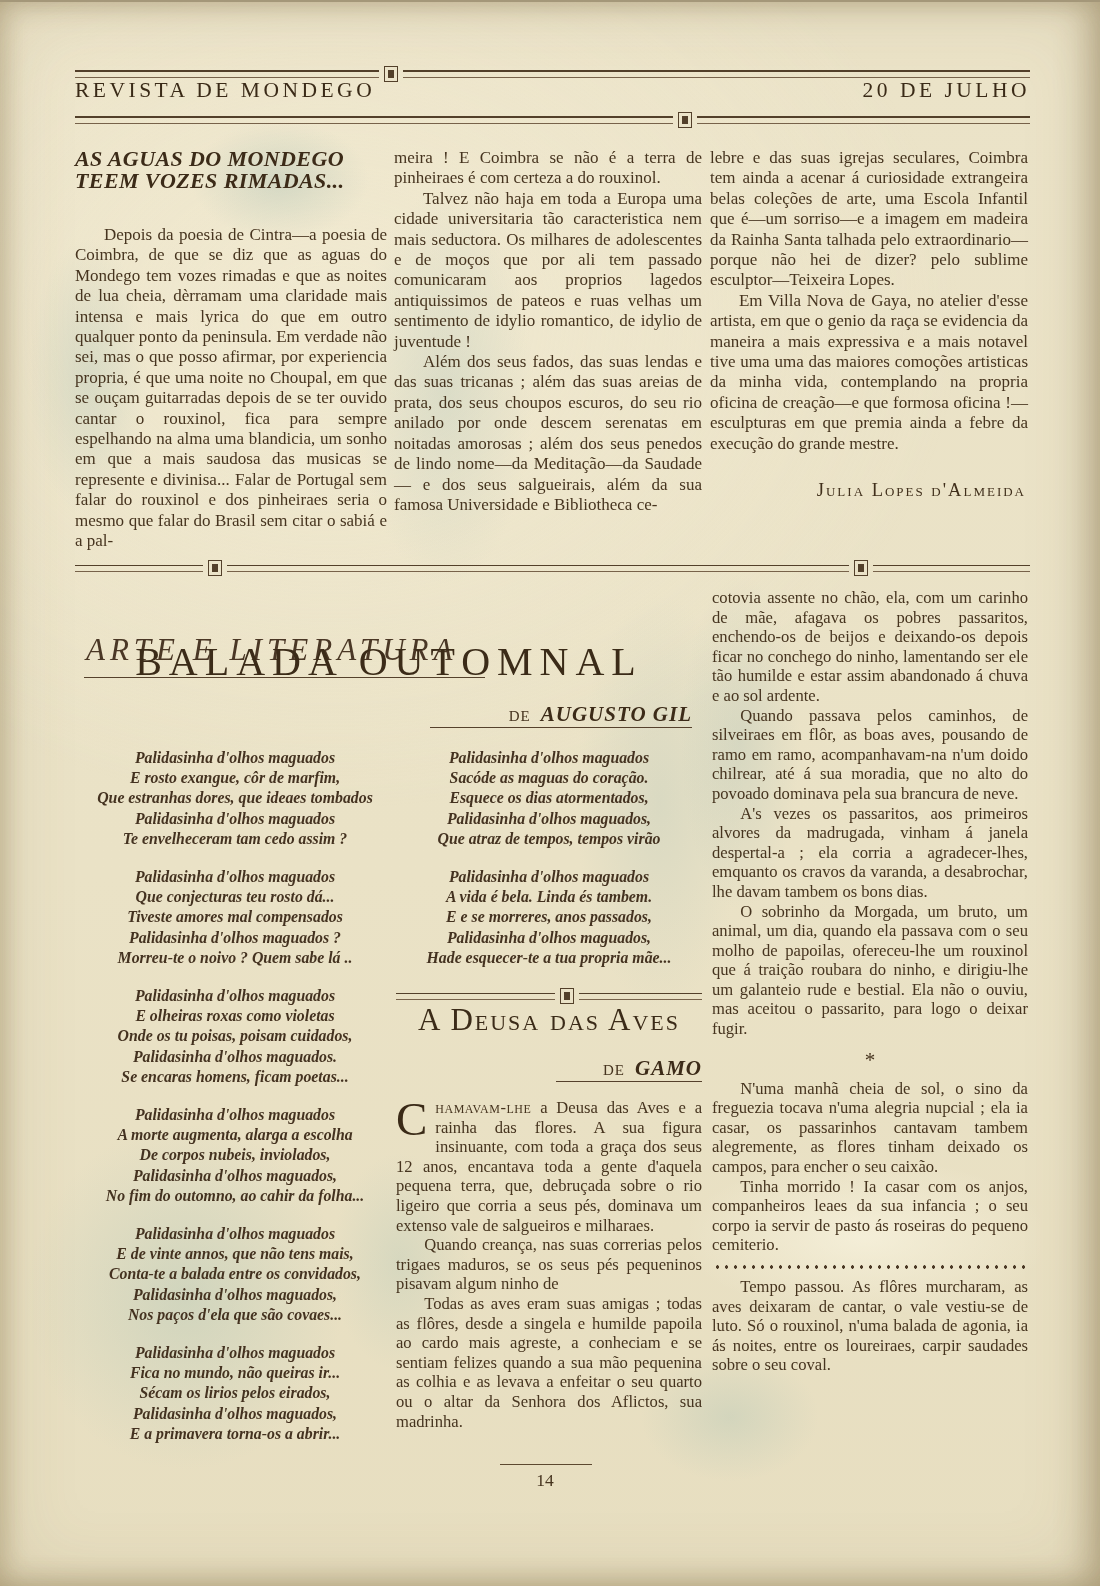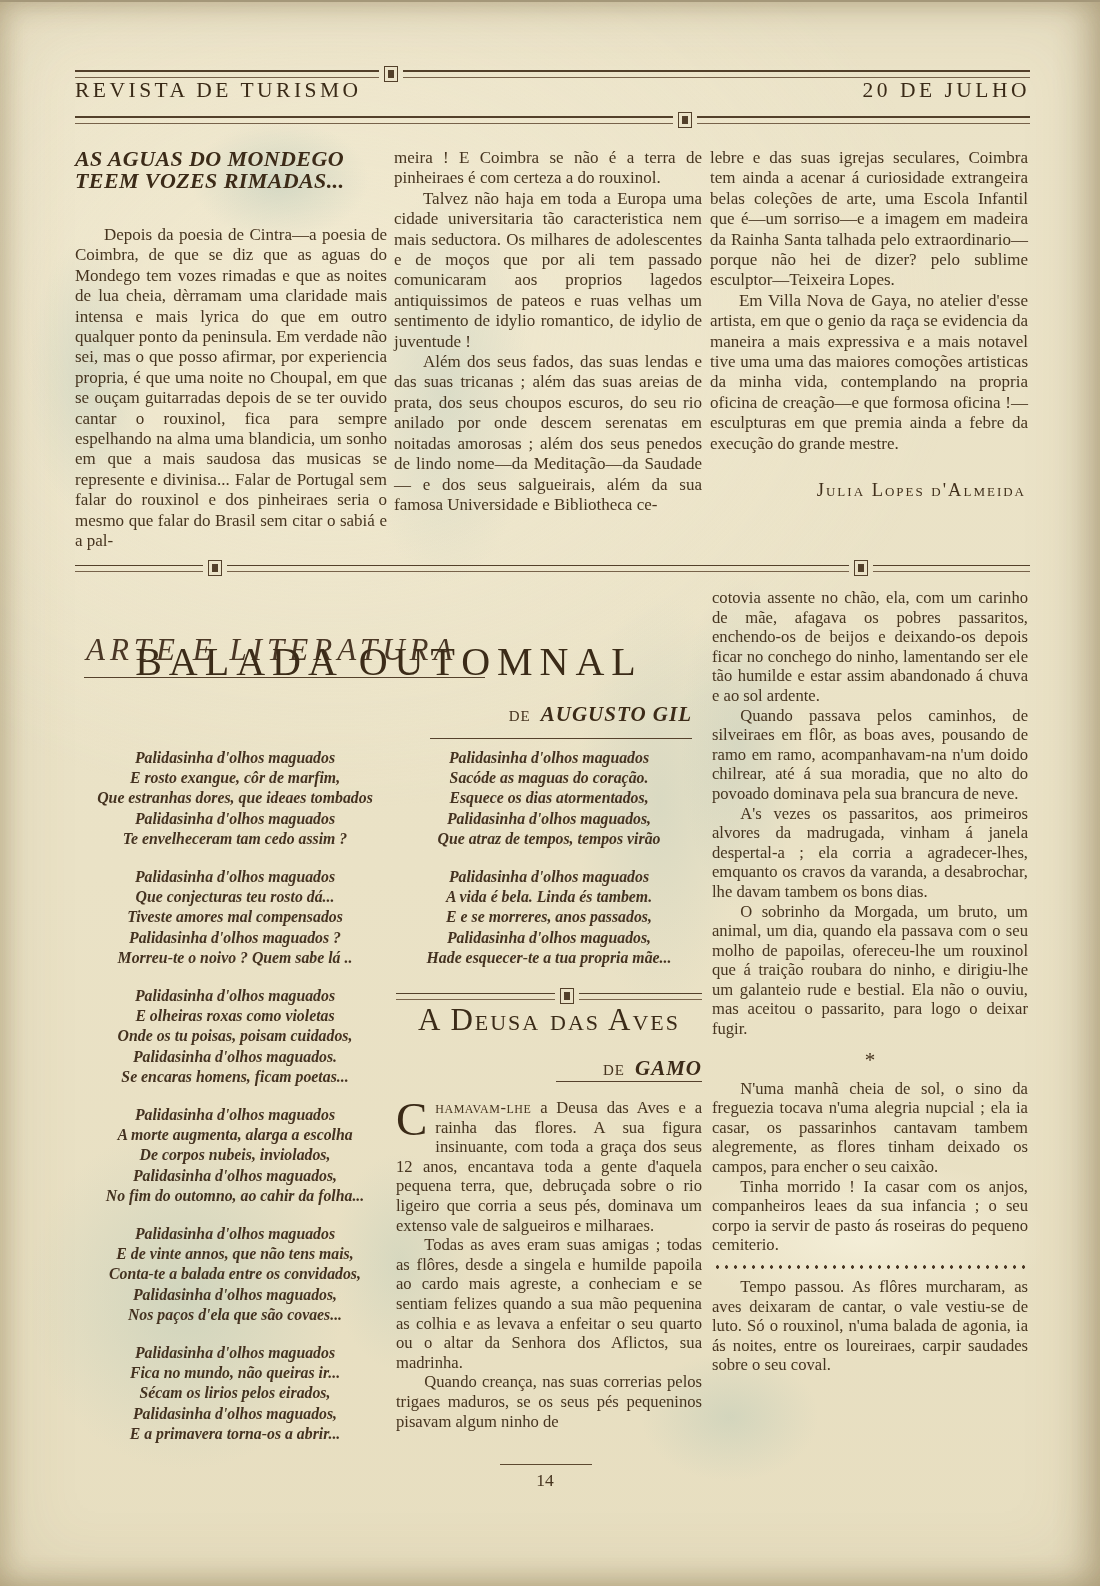--- a/index.html
+++ b/index.html
@@ -45,21 +45,21 @@
   p.para{margin:0;}
   .indent{text-indent:1.7em;}
   .signature{margin-top:26px; text-align:right; font-variant:small-caps; letter-spacing:2px; font-size:18.5px; color:#402f1b; padding-right:2px;}
   
   #arte-heading{position:absolute; left:84px; top:584px; z-index:3;}
   #arte-heading .inner{display:inline-block; font-style:italic; font-size:31px; letter-spacing:5px; color:#4a3725; padding:0 28px 9px 2px; border-bottom:1.5px solid #55412c;margin-top:46px;}
   #balada-title{position:absolute; left:75px; top:636px; width:628px; text-align:center; font-size:40px; letter-spacing:7px; color:#3b2b18; z-index:3; white-space:nowrap;}
   .byline{position:absolute; text-align:right; border-bottom:1.5px solid #55412c; z-index:3;}
   .byline .de{font-variant:small-caps; font-size:15px; letter-spacing:1px; margin-right:10px; color:#46341f;}
   .byline .author{font-style:italic; font-weight:bold; font-size:21px; letter-spacing:1px; color:#3c2b18;}
-  #augusto-byline{left:430px; top:700px; width:262px; padding-bottom:11px;}
+  #augusto-byline{left:430px; top:700px; width:262px; padding-bottom:0;}
   #gamo-byline{left:556px; top:1054px; width:146px; }
   
   .poem-col{position:absolute; top:746px; width:306px; font-style:italic; font-weight:bold; font-size:15.8px; line-height:20.2px; color:#443220; z-index:3;}
   #poem-col1{left:82px;}
   #poem-col2{left:396px;}
   .stanza{margin-bottom:18px;text-align:center;}
   .vline{white-space:nowrap;}
   
   #deusa-divider{left:396px; top:986px; width:306px;}
   #deusa-title{position:absolute; left:390px; top:1000px; width:318px; text-align:center; font-variant:small-caps; font-size:31px; letter-spacing:2px; color:#3b2b18; z-index:3; white-space:nowrap;}
@@ -93,21 +93,21 @@
 
   <div class="content">
 
     <div class="rulerow" id="header-rule-top" style="left:75px;top:64px;width:955px;">
       <div class="seg ruleline" style="width:304px;"></div>
       <div class="orn"></div>
       <div class="grow ruleline"></div>
     </div>
 
     <div id="header-row">
-      <div class="masthead">REVISTA DE TURISMO</div>
+      <div class="masthead">REVISTA DE MONDEGO</div>
       <div class="masthead">20 DE JULHO</div>
     </div>
 
     <div class="rulerow" id="header-rule-bottom" style="left:75px;top:110px;width:955px;">
       <div class="seg ruleline" style="width:598px;"></div>
       <div class="orn"></div>
       <div class="grow ruleline"></div>
     </div>
 
     <div class="top-col" id="col1">
@@ -217,22 +217,22 @@
     </div>
 
     <div id="deusa-title">A Deusa das Aves</div>
 
     <div class="byline" id="gamo-byline">
       <span class="de">DE</span><span class="author">GAMO</span>
     </div>
 
     <div id="deusa-text">
       <p class="para prose"><span class="dropcap">C</span><span class="lead-sc">hamavam-lhe</span><span> a Deusa das Aves e a rainha das flores. A sua figura insinuante, com toda a graça dos seus 12 anos, encantava toda a gente d'aquela pequena terra, que, debruçada sobre o rio ligeiro que corria a seus pés, dominava um extenso vale de salgueiros e milharaes.</span></p>
+      <p class="para prose indent">Quando creança, nas suas correrias pelos trigaes maduros, se os seus pés pequeninos pisavam algum ninho de</p>
       <p class="para prose indent">Todas as aves eram suas amigas ; todas as flôres, desde a singela e humilde papoila ao cardo mais agreste, a conheciam e se sentiam felizes quando a sua mão pequenina as colhia e as levava a enfeitar o seu quarto ou o altar da Senhora dos Aflictos, sua madrinha.</p>
-      <p class="para prose indent">Quando creança, nas suas correrias pelos trigaes maduros, se os seus pés pequeninos pisavam algum ninho de</p>
     </div>
 
     <div id="right-col">
       <p class="para prose">cotovia assente no chão, ela, com um carinho de mãe, afagava os pobres passaritos, enchendo-os de beijos e deixando-os depois ficar no conchego do ninho, lamentando ser ele tão humilde e estar assim abandonado á chuva e ao sol ardente.</p>
       <p class="para prose indent">Quando passava pelos caminhos, de silveiraes em flôr, as boas aves, pousando de ramo em ramo, acompanhavam-na n'um doido chilrear, até á sua moradia, que no alto do povoado dominava pela sua brancura de neve.</p>
       <p class="para prose indent">A's vezes os passaritos, aos primeiros alvores da madrugada, vinham á janela despertal-a ; ela corria a agradecer-lhes, emquanto os cravos da varanda, a desabrochar, lhe davam tambem os bons dias.</p>
       <p class="para prose indent">O sobrinho da Morgada, um bruto, um animal, um dia, quando ela passava com o seu molho de papoilas, ofereceu-lhe um rouxinol que á traição roubara do ninho, e dirigiu-lhe um galanteio rude e bestial. Ela não o ouviu, mas aceitou o passarito, para logo o deixar fugir.</p>
       <div class="star-sep">*</div>
       <p class="para prose indent">N'uma manhã cheia de sol, o sino da freguezia tocava n'uma alegria nupcial ; ela ia casar, os passarinhos cantavam tambem alegremente, as flores tinham deixado os campos, para encher o seu caixão.</p>
       <p class="para prose indent">Tinha morrido ! Ia casar com os anjos, companheiros leaes da sua infancia ; o seu corpo ia servir de pasto ás roseiras do pequeno cemiterio.</p>

